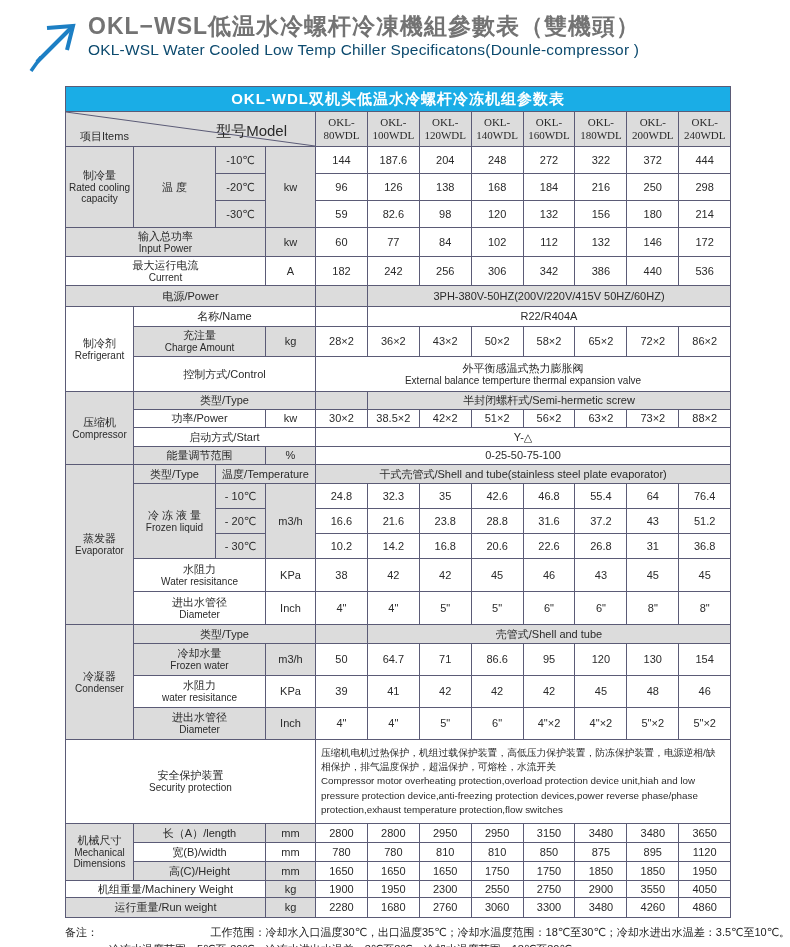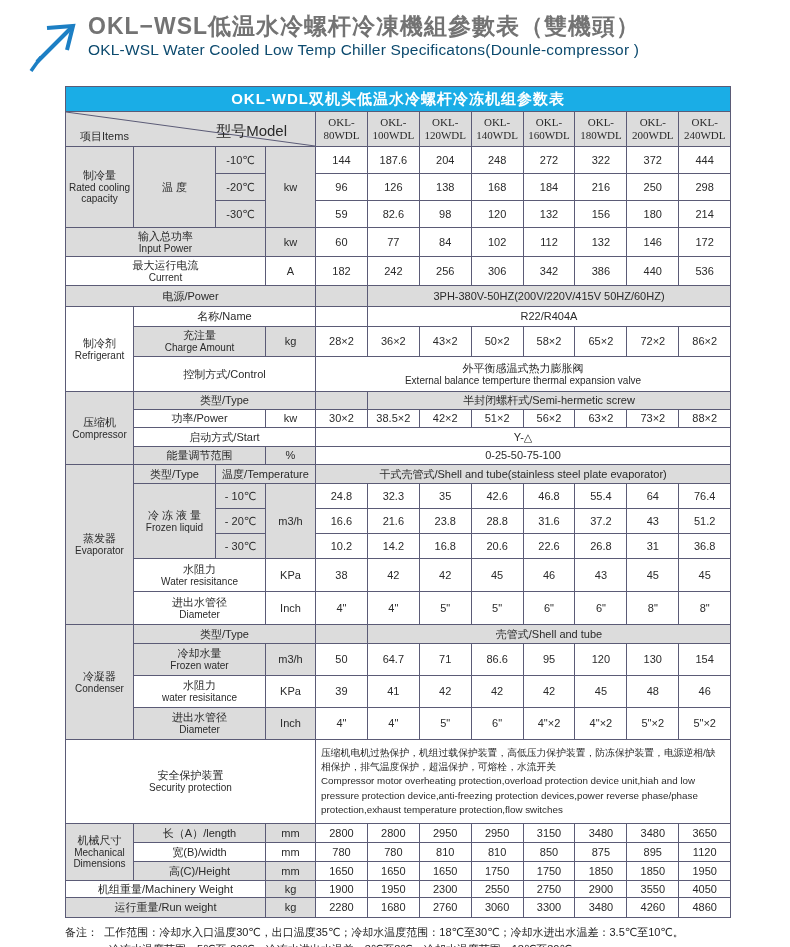--- a/index.html
+++ b/index.html
@@ -15,21 +15,21 @@
   .w{background:#ffffff;}
   .corner{position:relative;padding:0;}
   .corner svg{position:absolute;left:0;top:0;width:100%;height:100%;}
   .corner .c-items{position:absolute;left:4px;bottom:3px;font-size:11px;margin-left:10px;}
   .corner .c-model{position:absolute;right:28px;top:10px;font-size:15px;}
   .mdl{white-space:pre-line;font-size:11px;font-family:Liberation Serif, serif;}
   .two .en{display:block;font-size:10px;}
   .two .zh{display:block;font-size:11px;}
   .sec-val{text-align:left;font-size:9.8px;line-height:1.45;padding:2px 5px;}
   .notes{margin:6px 0 0 65px;font-size:11px;line-height:1.55;color:#222;}
-  .notes .n-first{display:flex;}
+  .notes .n-first{display:flex;justify-content:space-between;}
   .notes .n-prefix{white-space:pre;}
   .notes .n-rest{padding-left:44px;}
 </style>
 </head>
 <body>
 
 <div class="hdr">
   <span class="arrow">
     <svg width="52" height="56" viewBox="0 0 52 56">
       <path d="M10 46 L44 12" stroke="#1c7fc4" stroke-width="4" fill="none"></path>

